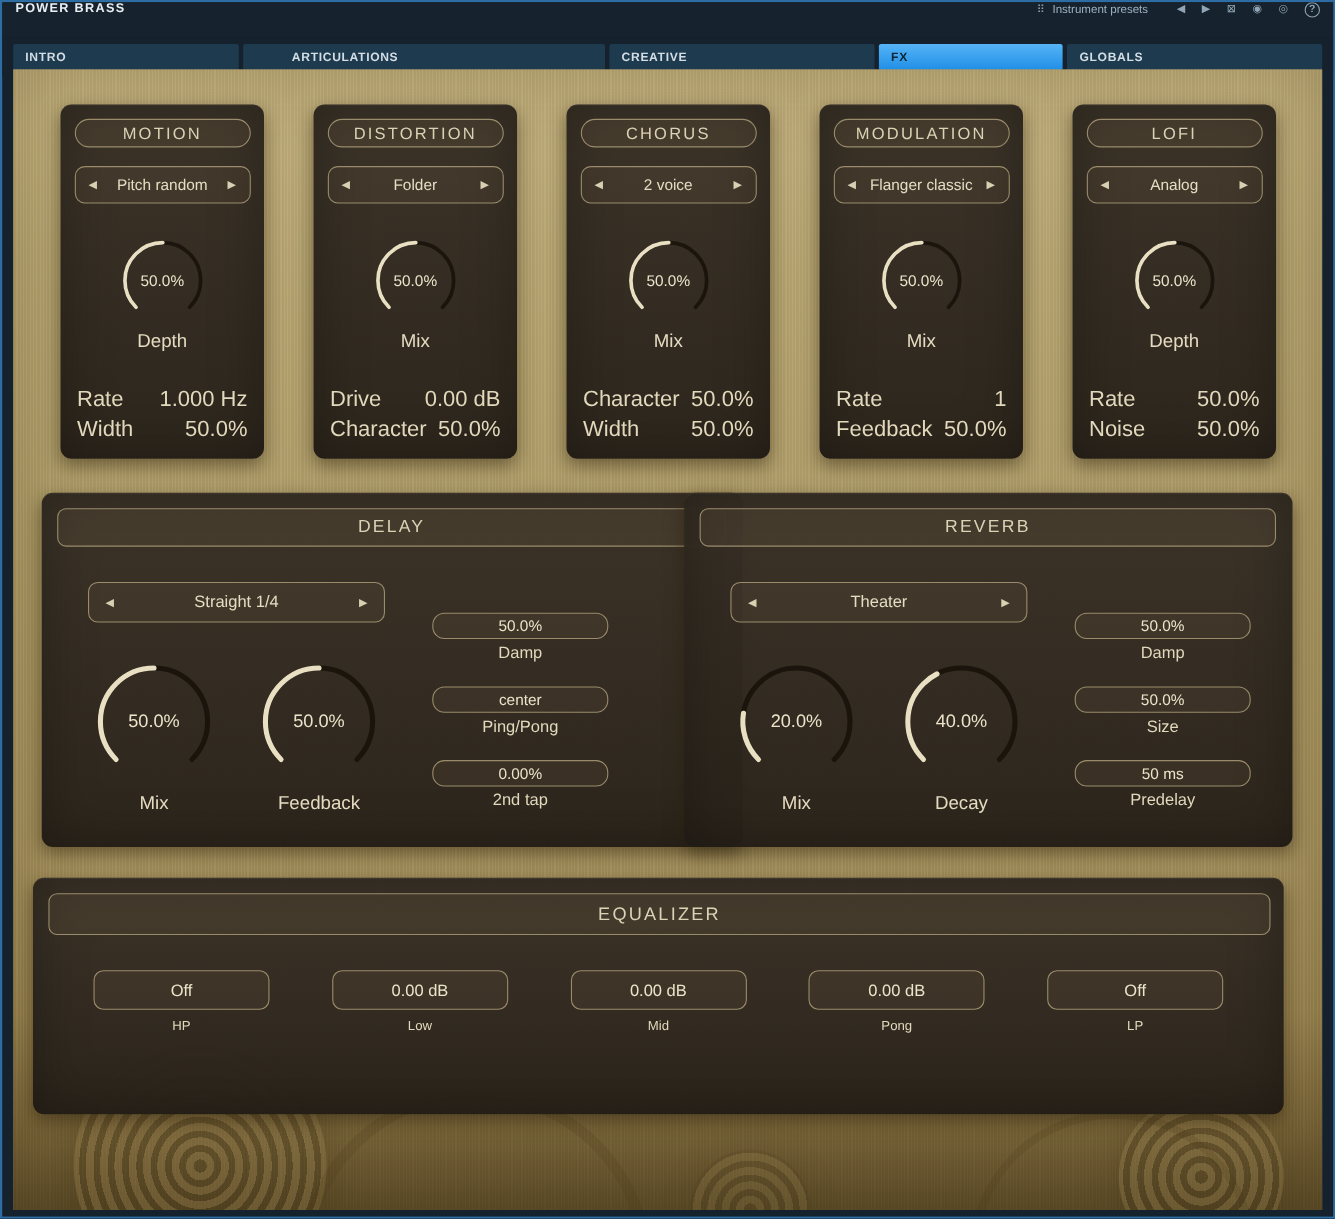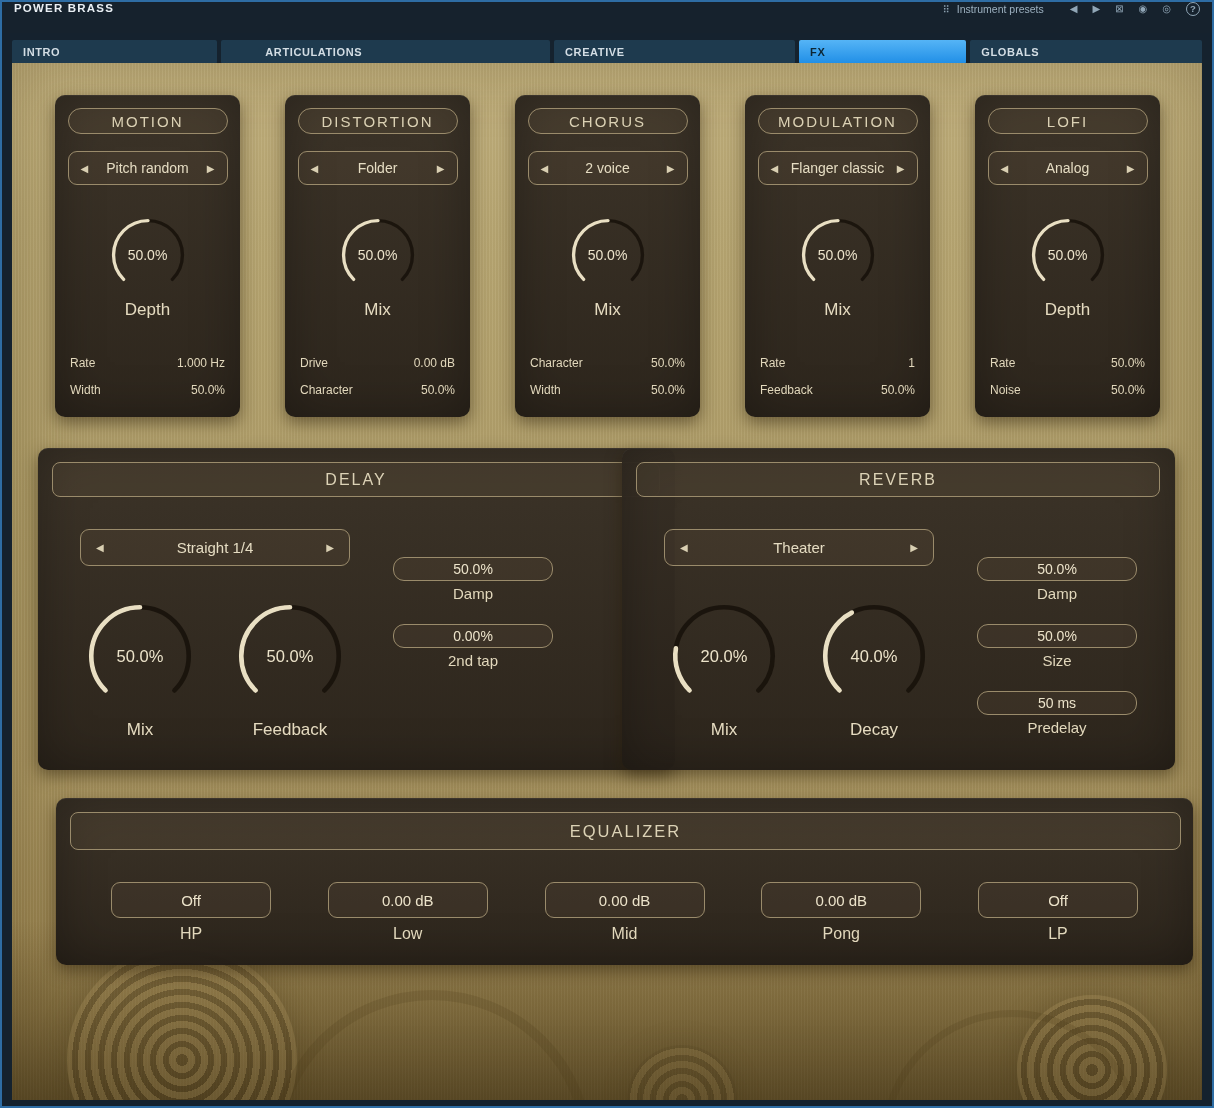--- a/index.html
+++ b/index.html
@@ -88,21 +88,21 @@
 
   
   .fx-row { position:absolute; left:43px; top:32px; display:flex; gap:45px; }
   .fx-panel { width:185px; height:322px; display:flex; flex-direction:column; align-items:center; padding-top:13px; }
   .fx-panel .pill { width:160px; height:26px; font-size:15px; }
   .fx-panel .selector { width:160px; height:34px; margin-top:17px; padding:0 9px; font-size:14px; }
   .fx-panel .knob { width:84px; height:84px; margin-top:28px; }
   .fx-panel .knob-value { font-size:14px; }
   .fx-panel .knob-label { font-size:17px; margin-top:3px; }
   .fx-rows { margin-top:auto; width:100%; padding:0 15px 13px; }
-  .fx-prow { display:flex; justify-content:space-between; color:#e2d8bc; font-size:12px; line-height:27px;align-items:center; }
+  .fx-prow { display:flex; justify-content:space-between; color:#e2d8bc; font-size:20px; line-height:27px;align-items:center; }
 
   
   .big-panel { position:absolute; top:385px; height:322px; }
   .delay-panel { left:26px; width:637px; }
   .reverb-panel { left:610px; width:553px; }
   .wide-pill { position:absolute; top:14px; left:14px; right:15px; height:35px;
     border:1px solid #9a8b6b; border-radius:8px; background:rgba(128,110,80,0.16);
     color:#dcd2b6; font-size:16px; letter-spacing:2px;
     display:flex; align-items:center; justify-content:center; }
   .big-selector { position:absolute; left:42px; top:81px; width:270px; height:37px; padding:0 12px; font-size:15px; }
@@ -110,29 +110,29 @@
   .knob-block .knob { width:116px; height:116px; }
   .knob-block .knob-value { font-size:16.5px; }
   .knob-block .knob-label { font-size:17px; margin-top:6px; }
   .kb-1 { left:42px; top:150px; } .kb-2 { left:192px; top:150px; }
   .param-col { position:absolute; left:355px; top:109px; width:160px; display:flex; flex-direction:column; gap:22px; }
   .param-group { display:flex; flex-direction:column; align-items:center; }
   .param-box { width:160px; height:24px; font-size:14px; border-radius:11px; }
   .param-label { font-size:15px; color:#e2d8bc; margin-top:4px; text-align:center; }
 
   
-  .eq-panel { position:absolute; left:44px; top:735px; width:1137px; height:167px; }
+  .eq-panel { position:absolute; left:18px; top:735px; width:1137px; height:215px; }
   .eq-title { position:absolute; top:14px; left:14px; right:12px; height:38px;
     border:1px solid #9a8b6b; border-radius:8px; background:rgba(128,110,80,0.16);
     color:#dcd2b6; font-size:16.5px; letter-spacing:2px;
     display:flex; align-items:center; justify-content:center; }
   .eq-bands { position:absolute; left:55px; right:55px; top:84px; display:flex; justify-content:space-between; }
   .eq-band { display:flex; flex-direction:column; align-items:center; }
   .eq-box { width:160px; height:36px; font-size:15px; border-radius:9px; }
-  .eq-label { font-size:16px; color:#e2d8bc; margin-top:7px; }
+  .eq-label { font-size:12px; color:#e2d8bc; margin-top:7px; }
 </style>
 </head>
 <body>
 
 <div class="window">
 
   <div class="titlebar">
     <div class="app-title">POWER BRASS</div>
     <div class="titlebar-right">
       <div class="presets-btn">
@@ -330,20 +330,24 @@
           <div class="knob-value">50.0%</div>
         </div>
         <div class="knob-label">Feedback</div>
       </div>
       <div class="param-col">
         <div class="param-group">
           <div class="boxfield param-box">50.0%</div>
           <div class="param-label">Damp</div>
         </div>
         <div class="param-group">
+          <div class="boxfield param-box">center</div>
+          <div class="param-label">Ping/Pong</div>
+        </div>
+        <div class="param-group">
           <div class="boxfield param-box">0.00%</div>
           <div class="param-label">2nd tap</div>
         </div>
       </div>
     </div>
 
     <div class="panel big-panel reverb-panel">
       <div class="wide-pill">REVERB</div>
       <div class="selector big-selector">
         <span class="sel-arrow">◀</span>

